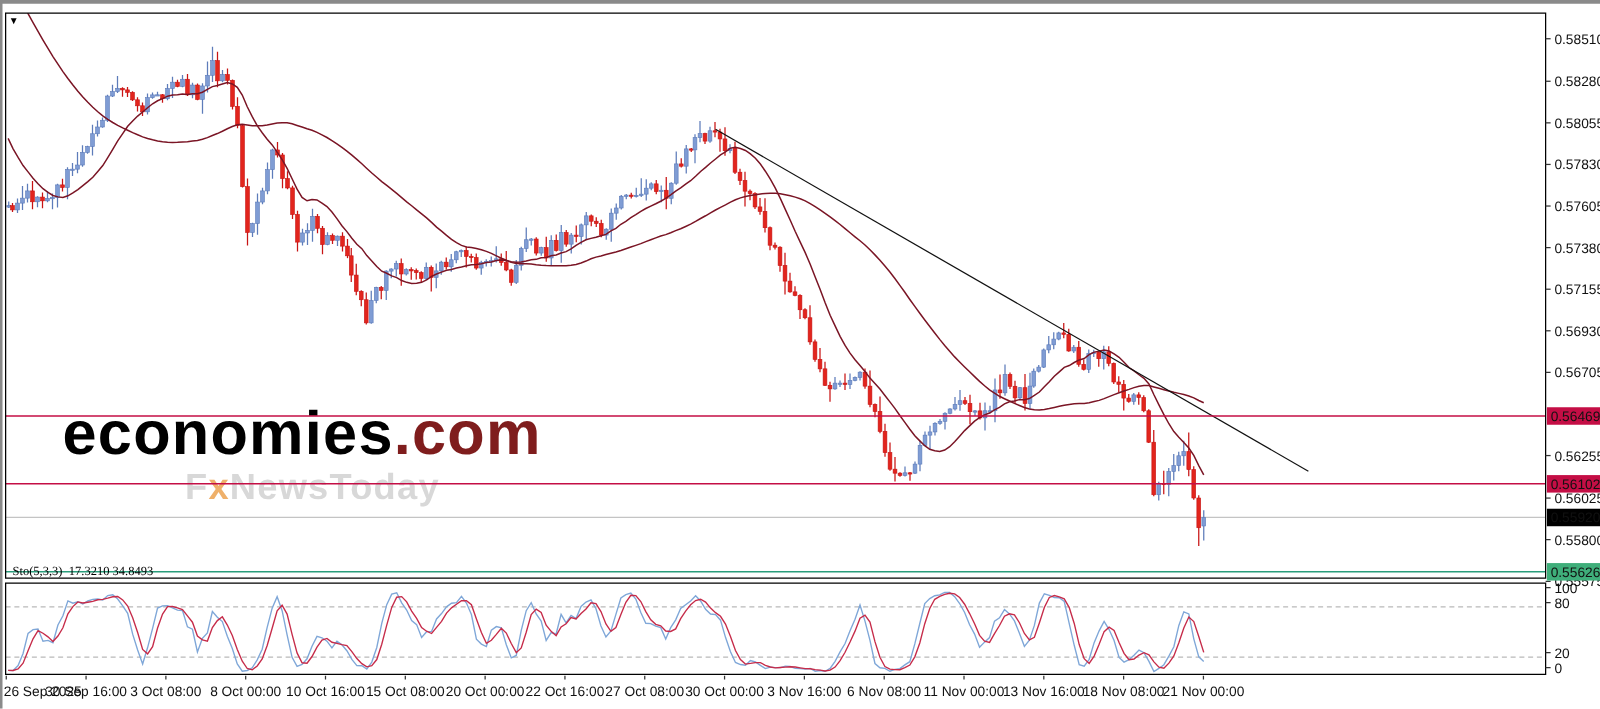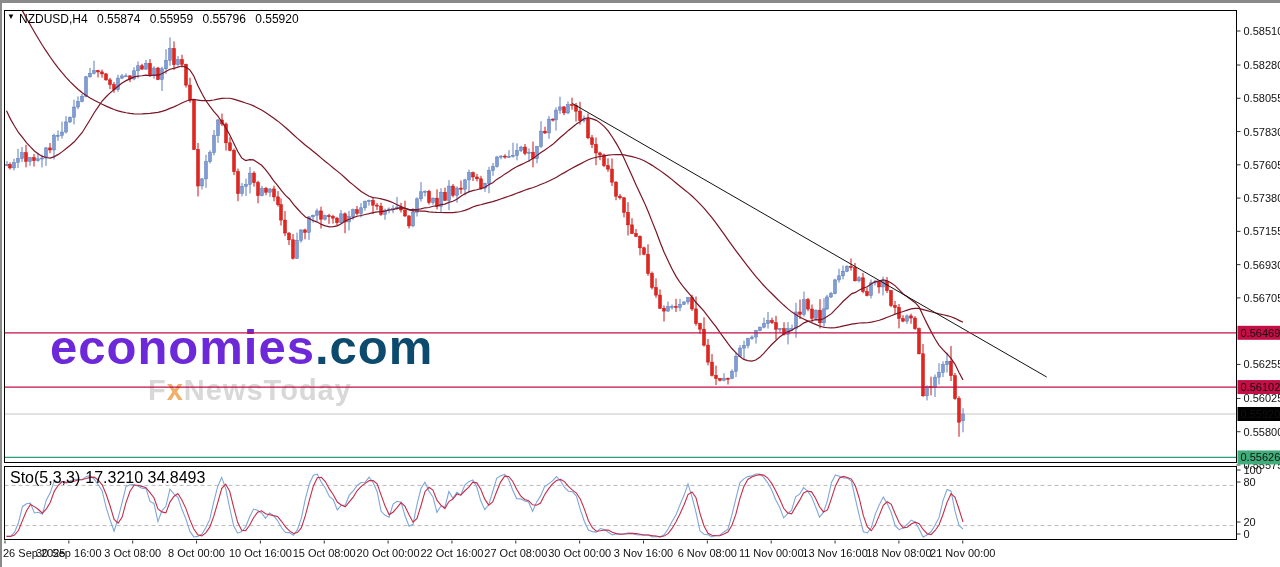--- a/index.html
+++ b/index.html
@@ -2,29 +2,29 @@
 <html><head>
 <meta charset="utf-8">
 <style>
   html,body{margin:0;padding:0;width:1280px;height:567px;background:#fff;overflow:hidden;
             font-family:"Liberation Sans",sans-serif;}
   #app{position:relative;width:1280px;height:567px;background:#fff;}
   #frame-top{position:absolute;left:0;top:0;width:1280px;height:3px;background:#8a8a8a;}
   #frame-left{position:absolute;left:0;top:0;width:2px;height:567px;background:#8a8a8a;}
   .watermark{position:absolute;left:50px;top:323px;z-index:1;line-height:1;user-select:none;}
   .wm1{font-size:49px;font-weight:bold;letter-spacing:1px;}
-  .wm-brand{color:#6d28d9;}
-  .wm-domain{color:#0c4a6e;}
+  .wm-brand{color:#000000;}
+  .wm-domain{color:#7f1d1d;}
   .wm2{font-size:29px;font-weight:bold;color:#d8d8d8;margin-top:4px;margin-left:98px;letter-spacing:1px;}
   .wm-x{color:#efb06a;}
   #chart{position:absolute;left:0;top:0;z-index:2;}
   .chart-title{position:absolute;left:19px;top:12px;z-index:3;font-size:12px;color:#000;}
   .chart-title span{margin-right:6px;}
   .dd-icon{position:absolute;left:7px;top:12px;z-index:3;font-size:8px;color:#000;}
-  .sto-label{position:absolute;left:10px;top:469px;z-index:3;font-size:16px;color:#000;}
+  .sto-label{position:absolute;left:10px;top:452px;z-index:3;font-size:10px;color:#000;font-family:Liberation Serif, serif;}
   .sto-label span{margin-right:5px;}
   svg text{font-family:"Liberation Sans",sans-serif;font-size:11px;fill:#111;}
 </style>
 </head>
 <body>
 
 <div id="app">
   <div id="frame-top"></div>
   <div id="frame-left"></div>
 
@@ -621,23 +621,16 @@
         <line x1="835.0500000000001" y1="540.5" x2="835.0500000000001" y2="543.5" stroke="#333"></line>
         <text x="835.0500000000001" y="557" text-anchor="middle">13 Nov 16:00</text>
         <line x1="898.9" y1="540.5" x2="898.9" y2="543.5" stroke="#333"></line>
         <text x="898.9" y="557" text-anchor="middle">18 Nov 08:00</text>
         <line x1="962.75" y1="540.5" x2="962.75" y2="543.5" stroke="#333"></line>
         <text x="962.75" y="557" text-anchor="middle">21 Nov 00:00</text>
       </g>
     </svg>
 
   <div class="dd-icon"><span>▼</span></div>
-  <div class="chart-title">
-    <span>NZDUSD,H4</span>
-    <span>0.55874</span>
-    <span>0.55959</span>
-    <span>0.55796</span>
-    <span>0.55920</span>
-  </div>
   <div class="sto-label">
     <span>Sto(5,3,3)</span><span>17.3210 34.8493</span>
   </div>
 </div>
 
 </body></html>

